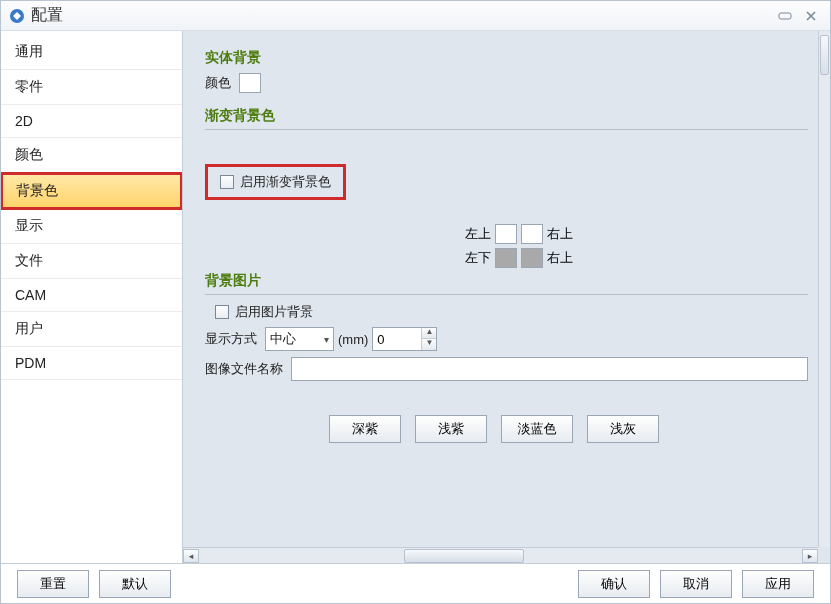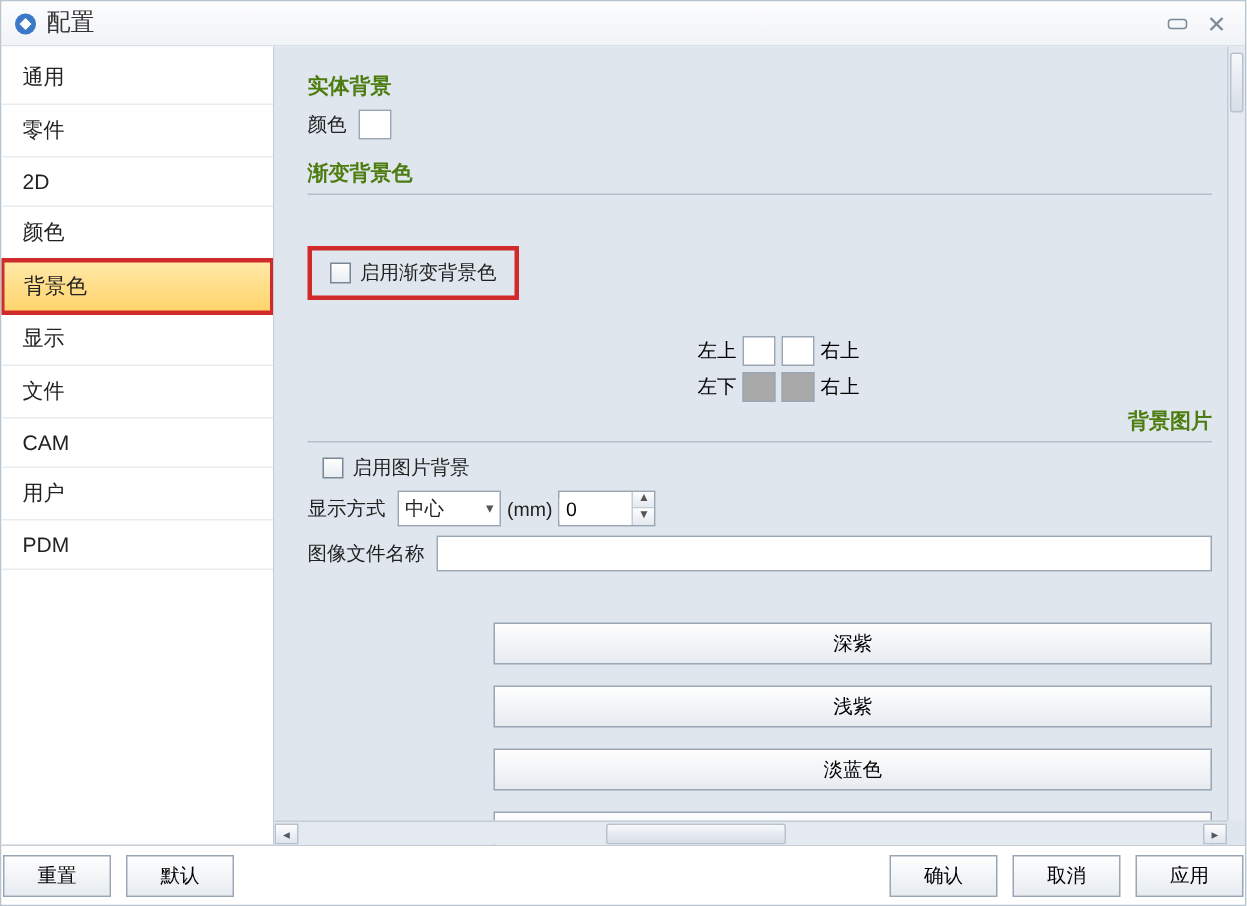--- a/index.html
+++ b/index.html
@@ -41,31 +41,31 @@
 .combo .arrow { margin-left: 6px; font-size: 10px; color: #555; }
 
 .spinner { display: inline-flex; align-items: center; border: 1px solid #9aa6b3; background: #fff; height: 24px; }
 .spinner input { border: none; width: 48px; padding: 0 4px; font-size: 13px; outline: none; }
 .spinner .sp-btns { display: flex; flex-direction: column; border-left: 1px solid #c4ccd6; }
 .spinner .sp-btn { width: 14px; height: 11px; font-size: 8px; line-height: 8px; text-align: center; color: #555; background: linear-gradient(#fdfdfd,#e4e9ef); cursor: pointer; }
 .spinner .sp-btn:first-child { border-bottom: 1px solid #c4ccd6; }
 
 .text-input { height: 24px; border: 1px solid #9aa6b3; background: #fff; flex: 1; padding: 0 4px; font-size: 13px; outline: none; }
 
-.preset-row { display: flex; gap: 14px; margin-top: 34px; margin-left: 124px; flex-direction: column; }
+.preset-row { display: flex; gap: 14px; margin-top: 34px; margin-left: 124px; }
 .btn { min-width: 72px; height: 28px; border: 1px solid #9aa6b3; background: linear-gradient(#fefefe,#e7ebf0); font-size: 13px; cursor: pointer; padding: 0 10px; }
 
 .scrollbar-h { position: absolute; left: 0; right: 12px; bottom: 0; height: 16px; background: #e5eaf0; border-top: 1px solid #c4ccd6; display: flex; align-items: center; }
 .scrollbar-h .sb-btn { width: 16px; height: 14px; background: linear-gradient(#fdfdfd,#dfe5ec); border: 1px solid #b8c2ce; font-size: 9px; display:flex; align-items:center; justify-content:center; color:#556; cursor:pointer; }
 .scrollbar-h .sb-track { flex:1; height:14px; position:relative; }
 .scrollbar-h .sb-thumb { position:absolute; left:34%; width:120px; height:14px; background: linear-gradient(#f6f8fb,#d7dee7); border:1px solid #b8c2ce; border-radius:2px; }
 .scrollbar-v { position:absolute; top:0; right:0; bottom:16px; width:12px; background:#e5eaf0; border-left:1px solid #c4ccd6; }
 .scrollbar-v .sb-vthumb { position:absolute; top:4px; left:1px; right:1px; height:40px; background: linear-gradient(#f6f8fb,#d7dee7); border:1px solid #b8c2ce; border-radius:2px; }
 
-.footer { height: 40px; border-top: 1px solid #c4ccd6; display: flex; align-items: center; padding: 0 1px; gap: 10px; background: #fff; }
+.footer { height: 40px; border-top: 1px solid #c4ccd6; display: flex; align-items: center; padding: 0 16px; gap: 10px; background: #fff; }
 .footer .spacer { flex: 1; }
 
 .unit { margin: 0 4px; }
 </style>
 </head>
 <body>
 
 <div class="window">
 
   <div class="titlebar">
@@ -126,21 +126,21 @@
           <span>右上</span>
         </div>
         <div class="grow">
           <span>左下</span>
           <span class="swatch gray"></span>
           <span class="swatch gray"></span>
           <span>右上</span>
         </div>
       </div>
 
-      <div class="section-title underline" style="margin-top:0;text-align:right;">背景图片</div>
+      <div class="section-title underline" style="margin-top:0;">背景图片</div>
       <div class="row" style="margin-top:8px;margin-left:10px;">
         <span class="checkbox-box"></span>
         <span>启用图片背景</span>
       </div>
       <div class="row">
         <span class="lbl">显示方式</span>
         <span class="combo">
           <span style="min-width:48px;">中心</span>
           <span class="arrow">▾</span>
         </span>

